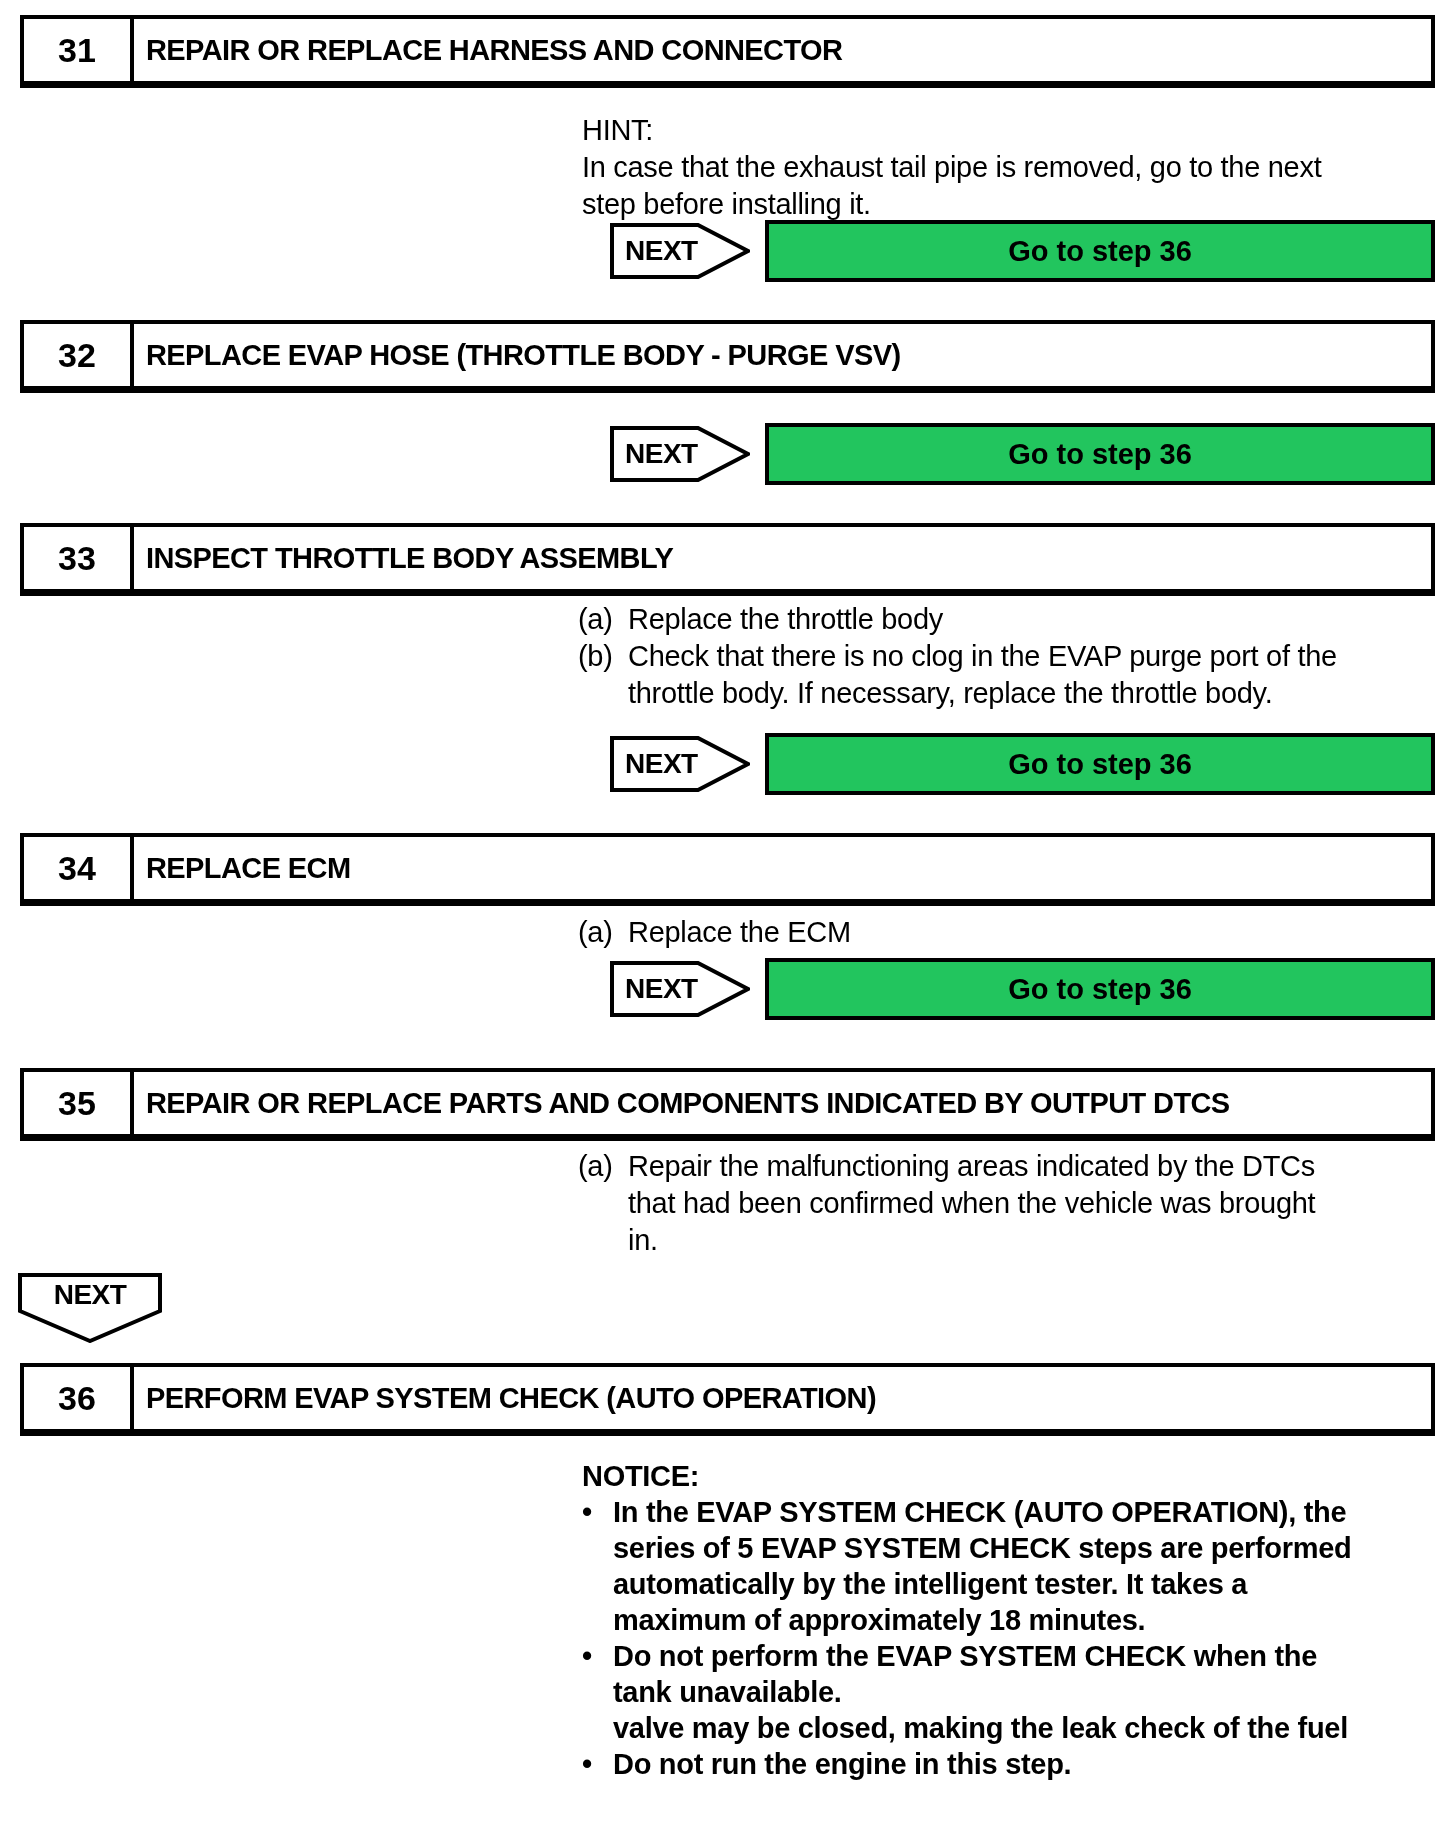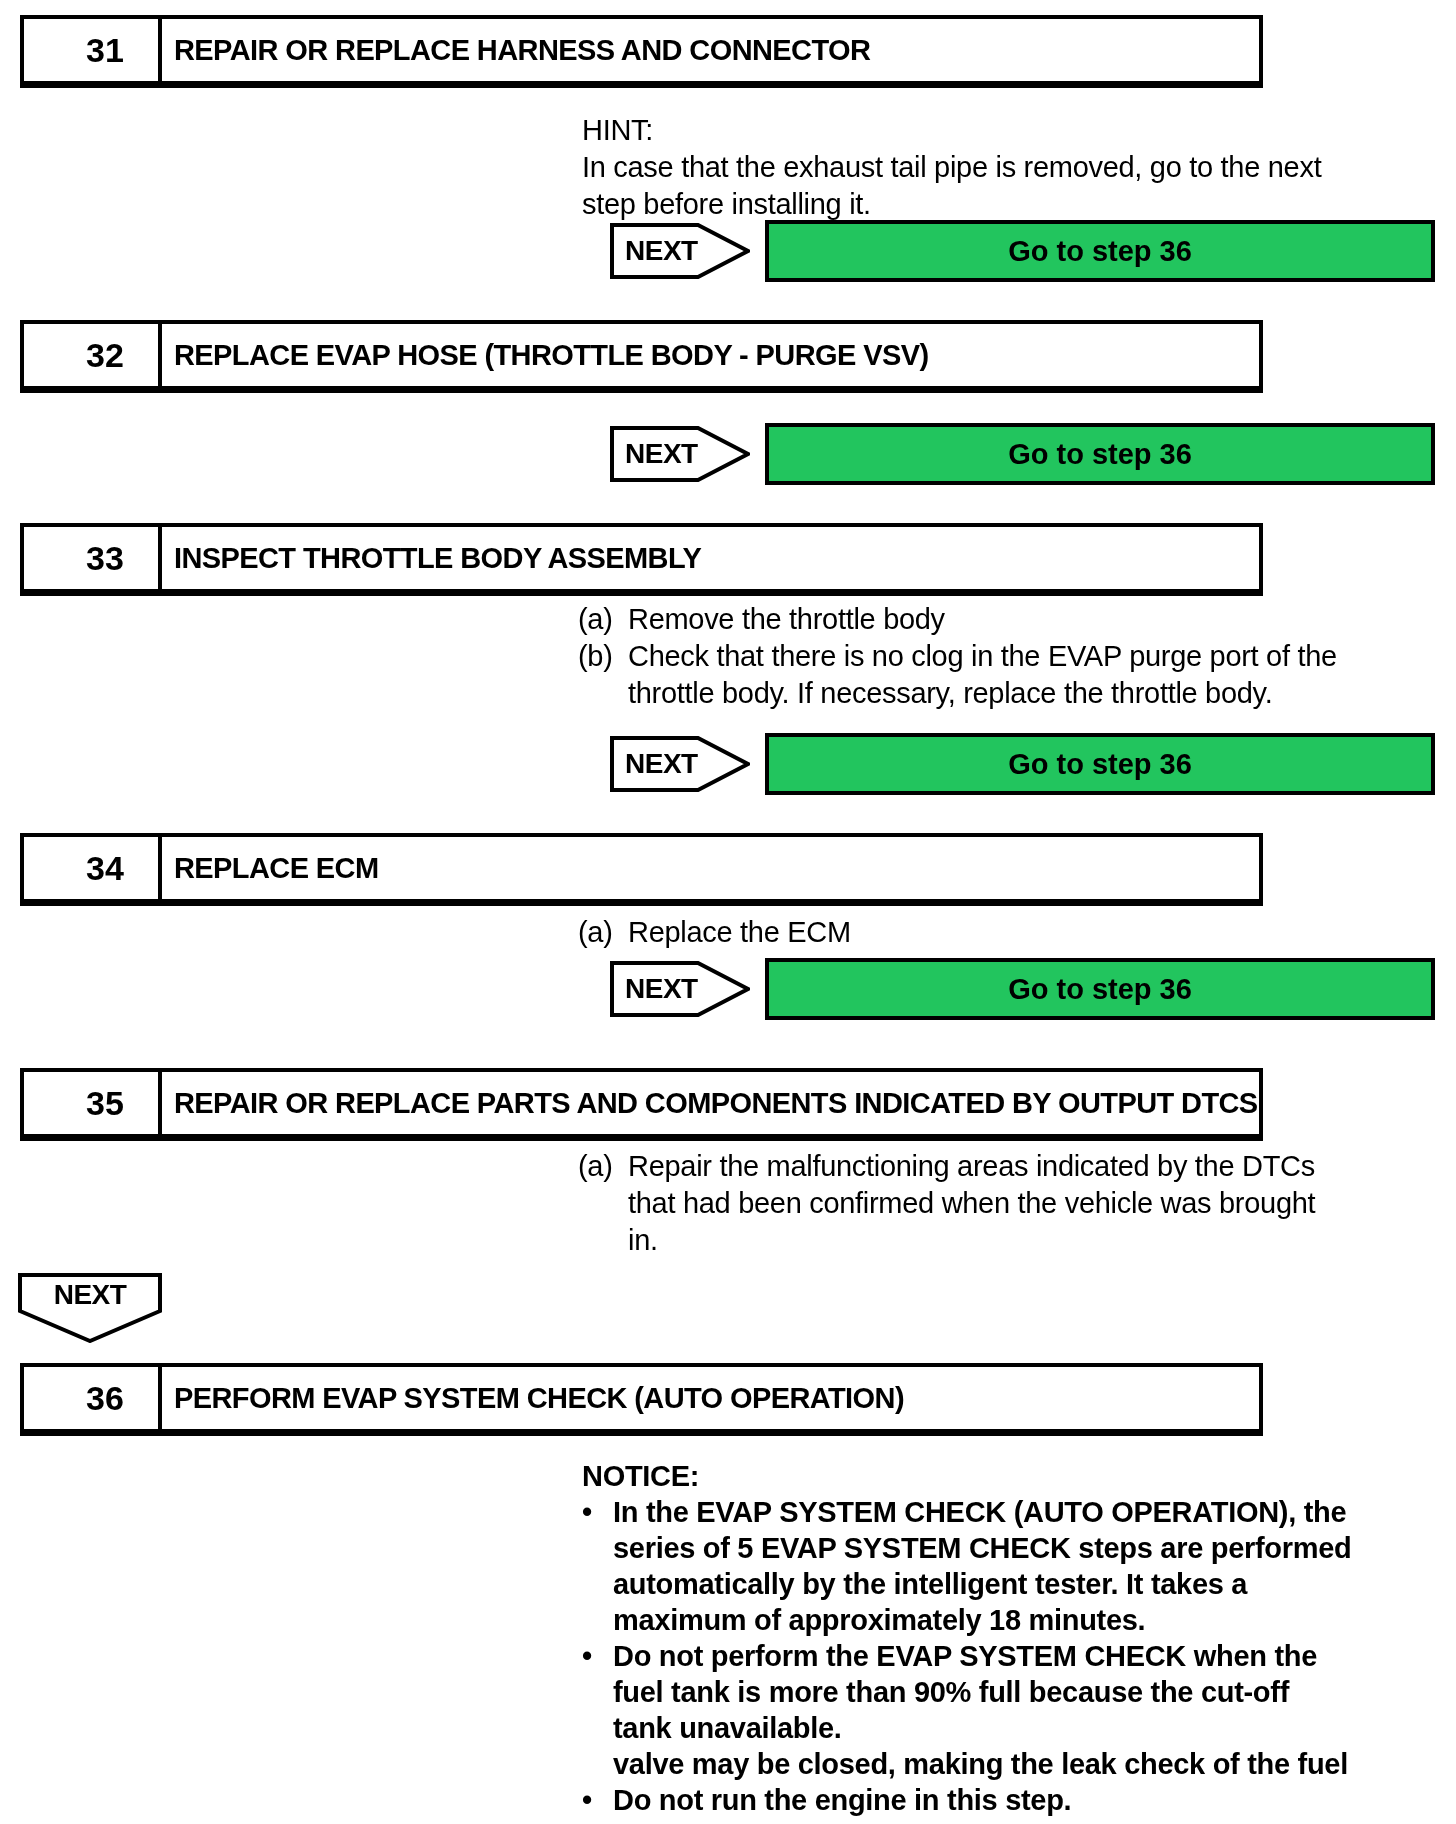--- a/index.html
+++ b/index.html
@@ -1,21 +1,21 @@
 <!DOCTYPE html>
 <html><head>
 <meta charset="utf-8">
 <style>
   html,body{margin:0;padding:0;background:#ffffff;}
   .page{position:relative;width:1456px;height:1824px;background:#ffffff;color:#000;
         font-family:"Liberation Sans","DejaVu Sans",sans-serif;overflow:hidden;}
 
   
-  .hdr{position:absolute;left:20px;width:1243px;height:73px;box-sizing:border-box;
-       border:4px solid #000;border-bottom-width:7px;display:flex;background:#fff;padding-left:28px;}
+  .hdr{position:absolute;left:20px;width:1415px;height:73px;box-sizing:border-box;
+       border:4px solid #000;border-bottom-width:7px;display:flex;background:#fff;}
   .hdr .num{width:106px;flex:0 0 106px;border-right:4px solid #000;display:flex;
        align-items:center;justify-content:center;font-size:34px;font-weight:bold;}
   .hdr .ttl{flex:1;display:flex;align-items:center;padding-left:12px;font-size:29px;
        font-weight:bold;letter-spacing:-0.6px;white-space:nowrap;}
 
   
   .para{position:absolute;left:582px;font-size:29px;line-height:37px;
         letter-spacing:-0.3px;white-space:nowrap;}
   .list{position:absolute;left:578px;font-size:29px;line-height:37px;
         letter-spacing:-0.3px;}
@@ -89,21 +89,21 @@
   </div>
 
   <div class="hdr" style="top:523px;">
     <div class="num">33</div>
     <div class="ttl">INSPECT THROTTLE BODY ASSEMBLY</div>
   </div>
 
   <div class="list" style="top:601px;">
     <div class="lrow">
       <div class="lmark">(a)</div>
-      <div>Remove the throttle body</div>
+      <div>Replace the throttle body</div>
     </div>
     <div class="lrow">
       <div class="lmark">(b)</div>
       <div>Check that there is no clog in the EVAP purge port of the</div>
     </div>
     <div class="lcont">throttle body. If necessary, replace the throttle body.</div>
   </div>
 
   <div class="pent" style="left:610px;top:736px;">
     <svg width="140" height="56" viewBox="0 0 140 56">
@@ -171,21 +171,20 @@
         <div>In the EVAP SYSTEM CHECK (AUTO OPERATION), the</div>
         <div>series of 5 EVAP SYSTEM CHECK steps are performed</div>
         <div>automatically by the intelligent tester. It takes a</div>
         <div>maximum of approximately 18 minutes.</div>
       </div>
     </div>
     <div class="brow">
       <div class="bdot">•</div>
       <div class="btxt">
         <div>Do not perform the EVAP SYSTEM CHECK when the</div>
-        <div>fuel tank is more than 90% full because the cut-off</div>
         <div>tank unavailable.</div>
         <div>valve may be closed, making the leak check of the fuel</div>
       </div>
     </div>
     <div class="brow">
       <div class="bdot">•</div>
       <div class="btxt">
         <div>Do not run the engine in this step.</div>
       </div>
     </div>

